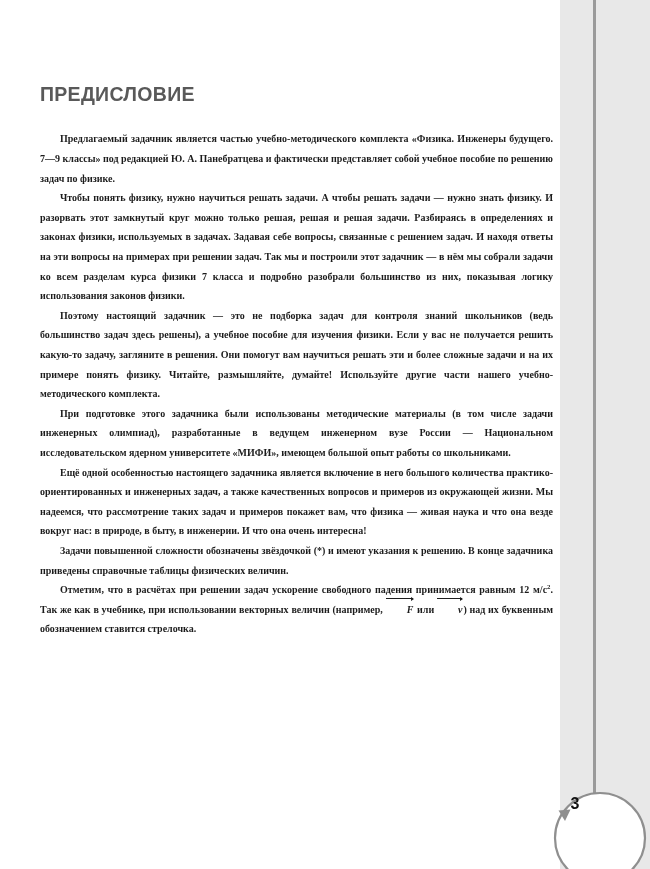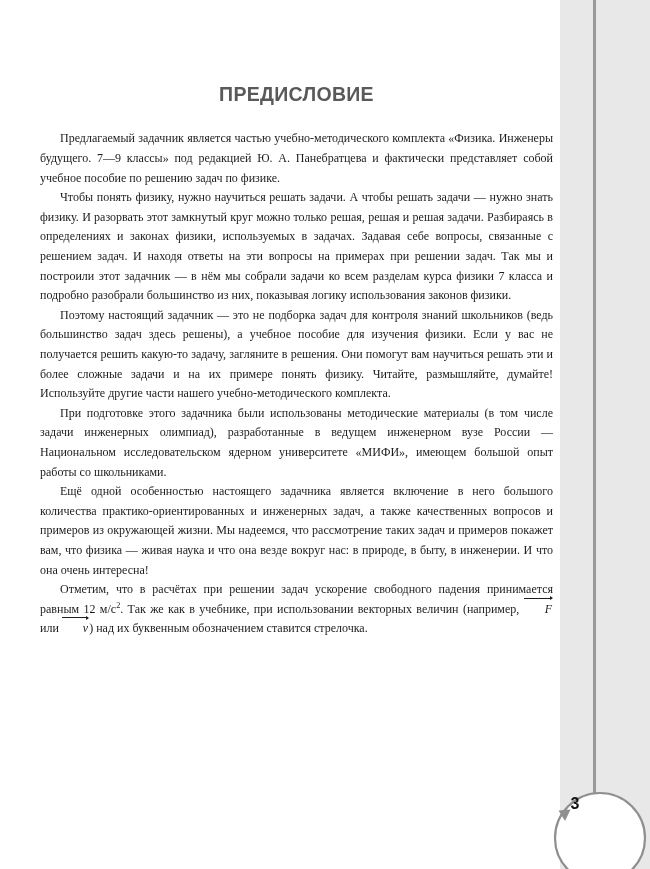--- a/index.html
+++ b/index.html
@@ -40,30 +40,30 @@
     width: 513px;
   }
   #page-title {
     font-family: "Liberation Sans", "DejaVu Sans", sans-serif;
     font-weight: bold;
     font-size: 19.5px;
     letter-spacing: 0.3px;
     color: #595959;
     margin: 0 0 24px 0;
     line-height: 1.1;
-    text-align: center;
   }
   .para {
     margin: 0;
-    font-size: 12px;
+    font-size: 10px;
     line-height: 19.6px;
     color: #1c1c1c;
     text-align: justify;
     text-indent: 20px;
     hyphens: none;
+    font-weight: bold;
     -webkit-hyphens: none;
   }
   sup.exp {
     font-size: 0.68em;
     vertical-align: super;
     line-height: 0;
   }
   .vec {
     position: relative;
     display: inline-block;
@@ -123,20 +123,21 @@
 
   <div id="content">
 
     <h1 id="page-title">ПРЕДИСЛОВИЕ</h1>
 
     <p class="para">Предлагаемый задачник является частью учебно-методического комплекта «Физика. Инженеры будущего. 7—9 классы» под редакцией Ю. А. Панебратцева и фактически представляет собой учебное пособие по решению задач по физике.</p>
     <p class="para">Чтобы понять физику, нужно научиться решать задачи. А чтобы решать задачи — нужно знать физику. И разорвать этот замкнутый круг можно только решая, решая и решая задачи. Разбираясь в определениях и законах физики, используемых в задачах. Задавая себе вопросы, связанные с решением задач. И находя ответы на эти вопросы на примерах при решении задач. Так мы и построили этот задачник — в нём мы собрали задачи ко всем разделам курса физики 7 класса и подробно разобрали большинство из них, показывая логику использования законов физики.</p>
     <p class="para">Поэтому настоящий задачник — это не подборка задач для контроля знаний школьников (ведь большинство задач здесь решены), а учебное пособие для изучения физики. Если у вас не получается решить какую-то задачу, загляните в решения. Они помогут вам научиться решать эти и более сложные задачи и на их примере понять физику. Читайте, размышляйте, думайте! Используйте другие части нашего учебно-методического комплекта.</p>
     <p class="para">При подготовке этого задачника были использованы методические материалы (в том числе задачи инженерных олимпиад), разработанные в ведущем инженерном вузе России — Национальном исследовательском ядерном университете «МИФИ», имеющем большой опыт работы со школьниками.</p>
     <p class="para">Ещё одной особенностью настоящего задачника является включение в него большого количества практико-ориентированных и инженерных задач, а также качественных вопросов и примеров из окружающей жизни. Мы надеемся, что рассмотрение таких задач и примеров покажет вам, что физика — живая наука и что она везде вокруг нас: в природе, в быту, в инженерии. И что она очень интересна!</p>
+    <p class="para">Задачи повышенной сложности обозначены звёздочкой (*) и имеют указания к решению. В конце задачника приведены справочные таблицы физических величин.</p>
 
     <p class="para"><span>Отметим, что в расчётах при решении задач ускорение свободного падения принимается равным 12 м/с</span><sup class="exp">2</sup><span>. Так же как в учебнике, при использовании векторных величин (например, </span><span class="vec">F</span><span> или </span><span class="vec">v</span><span>) над их буквенным обозначением ставится стрелочка.</span></p>
 
 
   </div>
 
   <div id="page-marker">
     <svg width="98" height="80" viewBox="0 0 98 80" xmlns="http://www.w3.org/2000/svg">
       <circle cx="48" cy="49" r="45" fill="#ffffff" stroke="#8f8f8f" stroke-width="2.2"></circle>
       <path d="M 13 32 L 6.5 21.5 L 18.5 20.5 Z" fill="#8f8f8f"></path>

